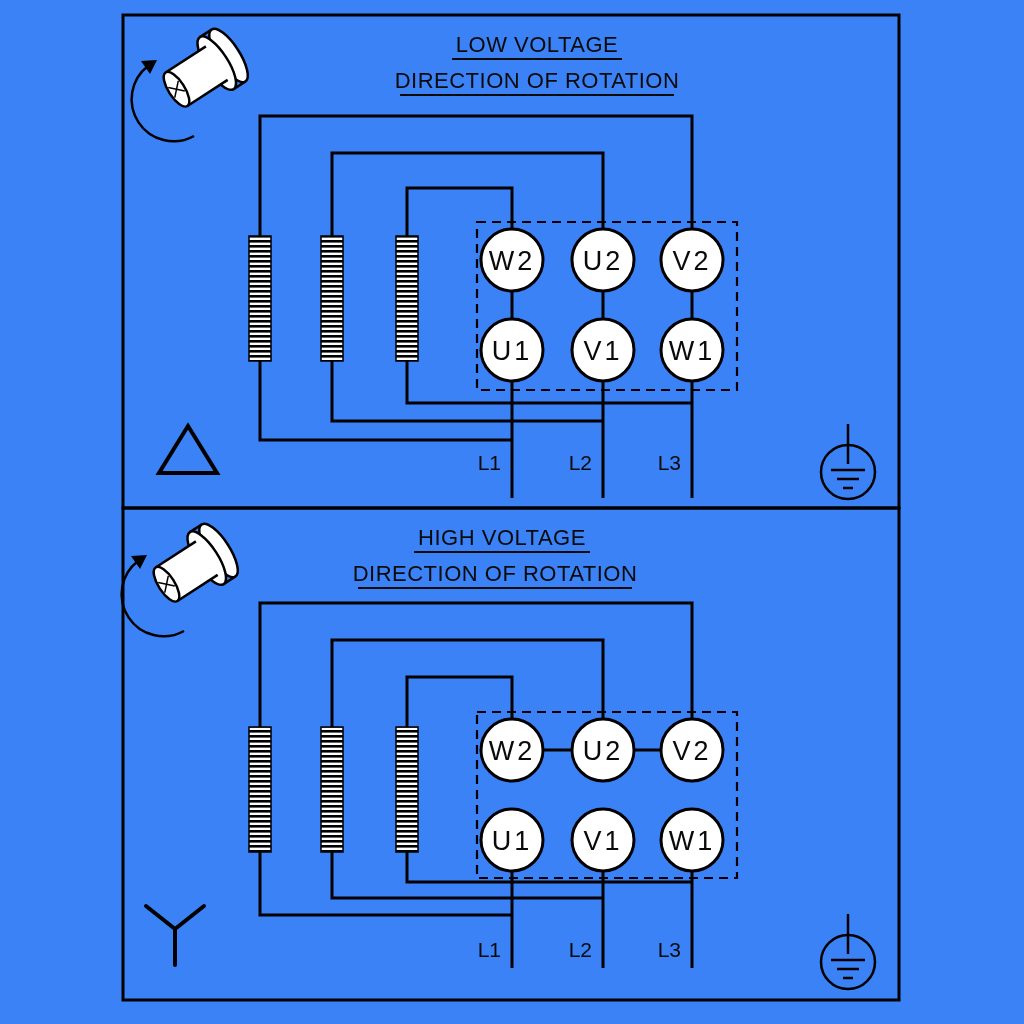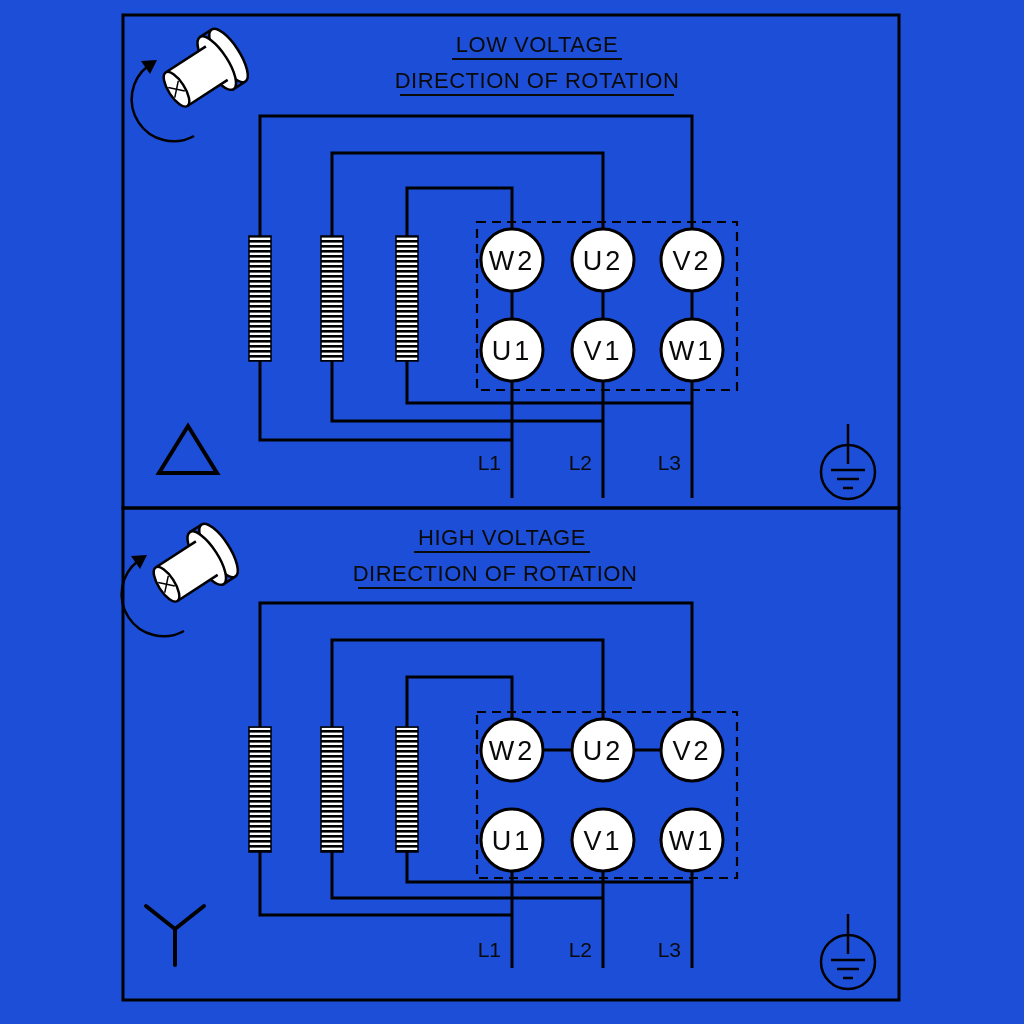--- a/index.html
+++ b/index.html
@@ -1,16 +1,16 @@
 <!DOCTYPE html>
 <html><head>
 <meta charset="utf-8">
 <style>
   html,body{margin:0;padding:0;background:#ffffff;}
-  .stage{width:1024px;height:1024px;position:relative;background:#1d4ed8;overflow:hidden;}
+  .stage{width:1024px;height:1024px;position:relative;background:#3b82f6;overflow:hidden;}
   svg{display:block;}
   .t-title{font-family:"Liberation Sans",sans-serif;font-size:22px;fill:#0a0a0a;letter-spacing:.5px;}
   .t-term{font-family:"Liberation Sans",sans-serif;font-size:27px;fill:#0a0a0a;letter-spacing:3px;}
   .t-lead{font-family:"Liberation Sans",sans-serif;font-size:21px;fill:#0a0a0a;}
   .wire{fill:none;stroke:#000;stroke-width:3;}
   .frame{fill:none;stroke:#000;stroke-width:3;}
   .dashedbox{fill:none;stroke:#000;stroke-width:2.2;stroke-dasharray:9 6;}
   .term-circle{fill:#fff;stroke:#000;stroke-width:3;}
   .underline{stroke:#0a0a0a;stroke-width:1.8;}
   .coil{stroke:#000;stroke-width:1.5;}

